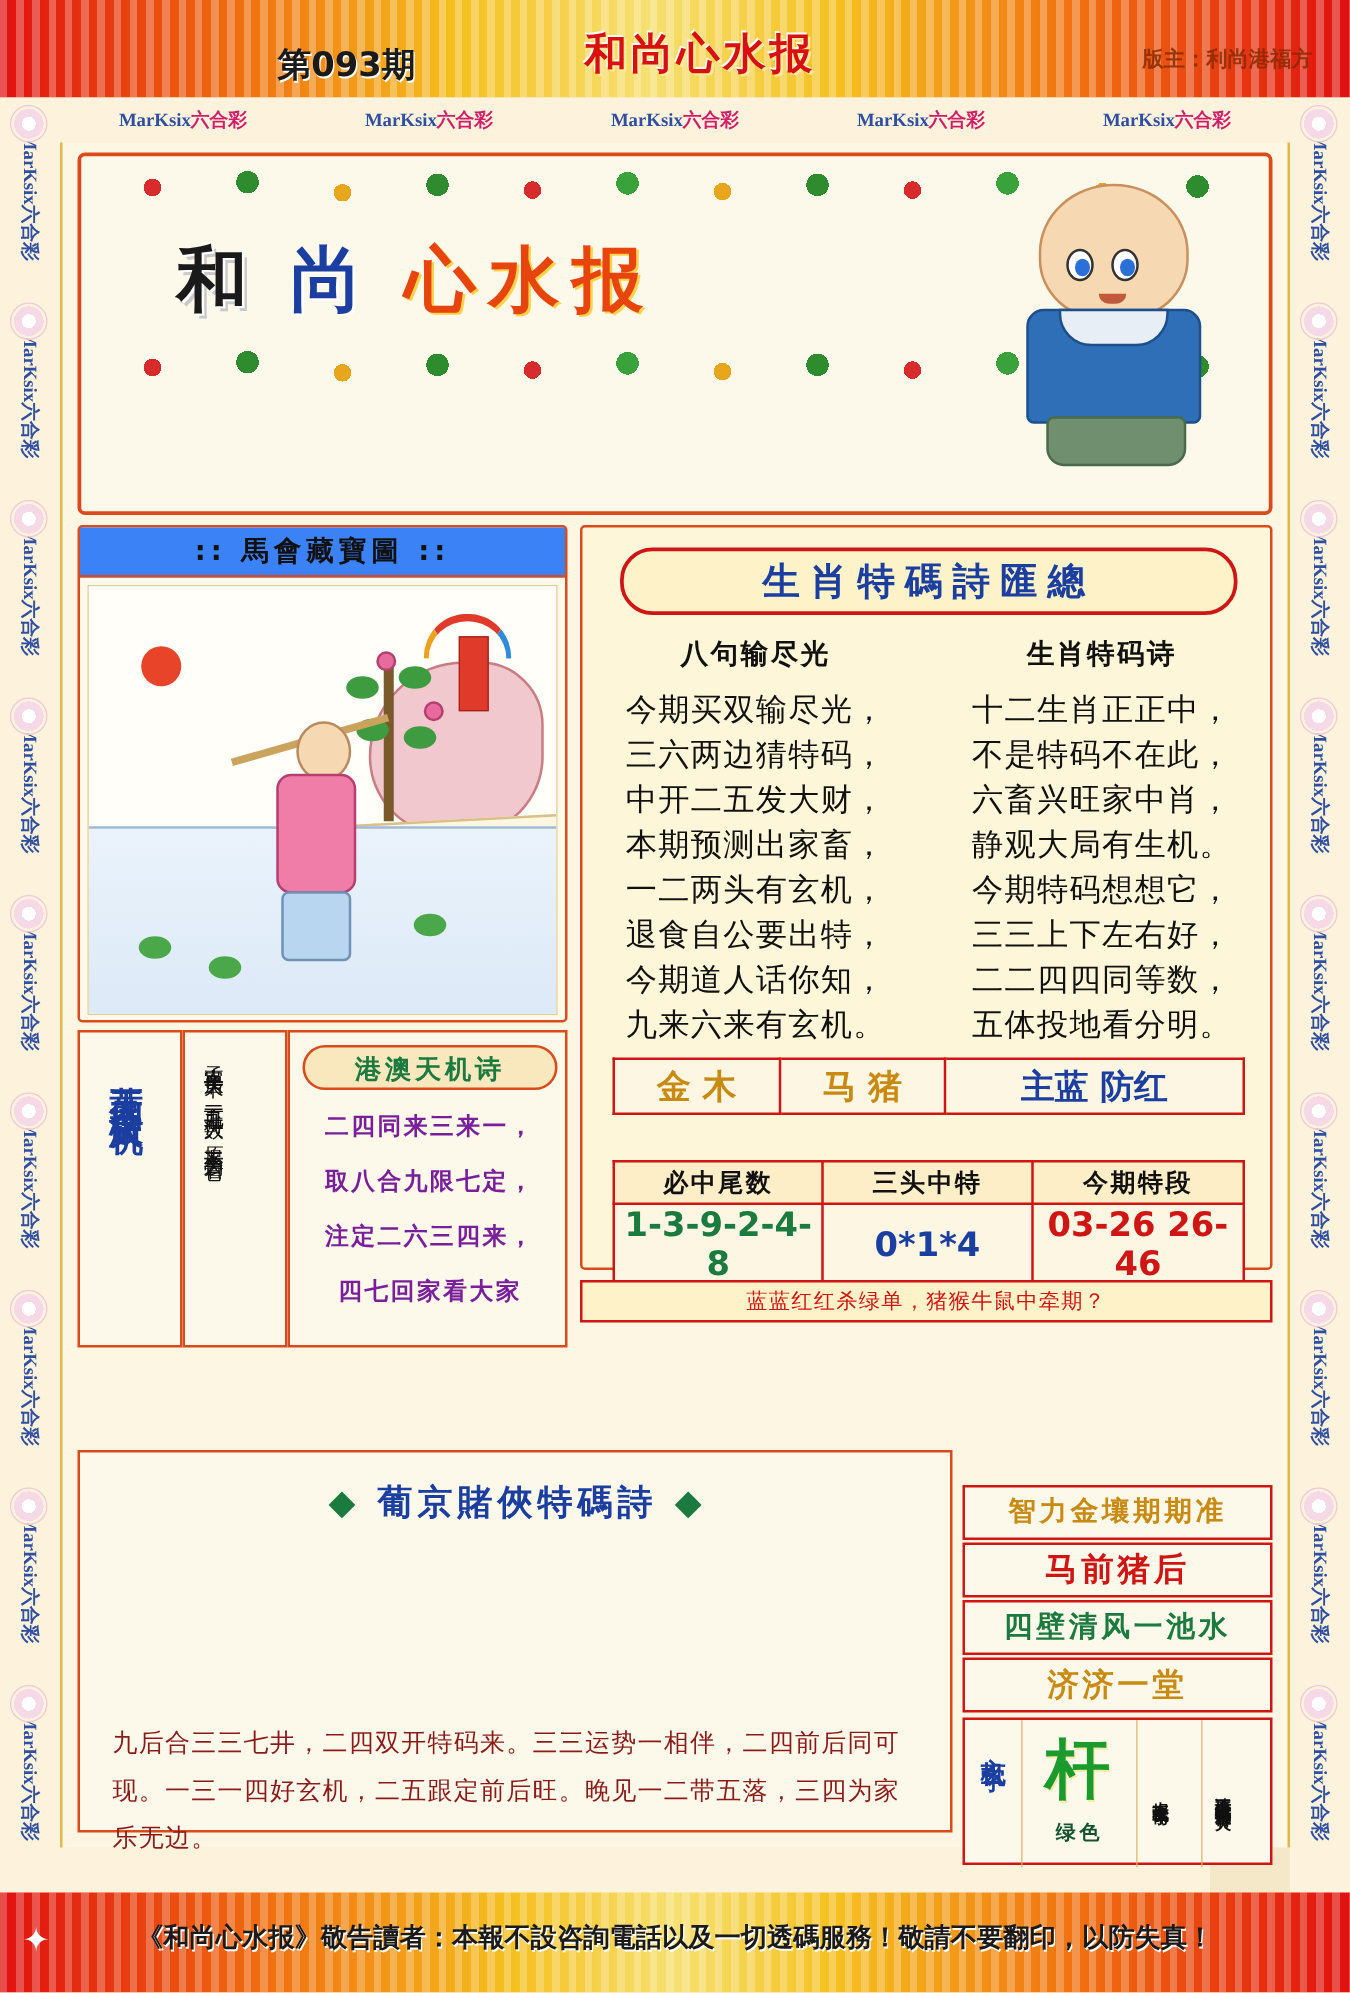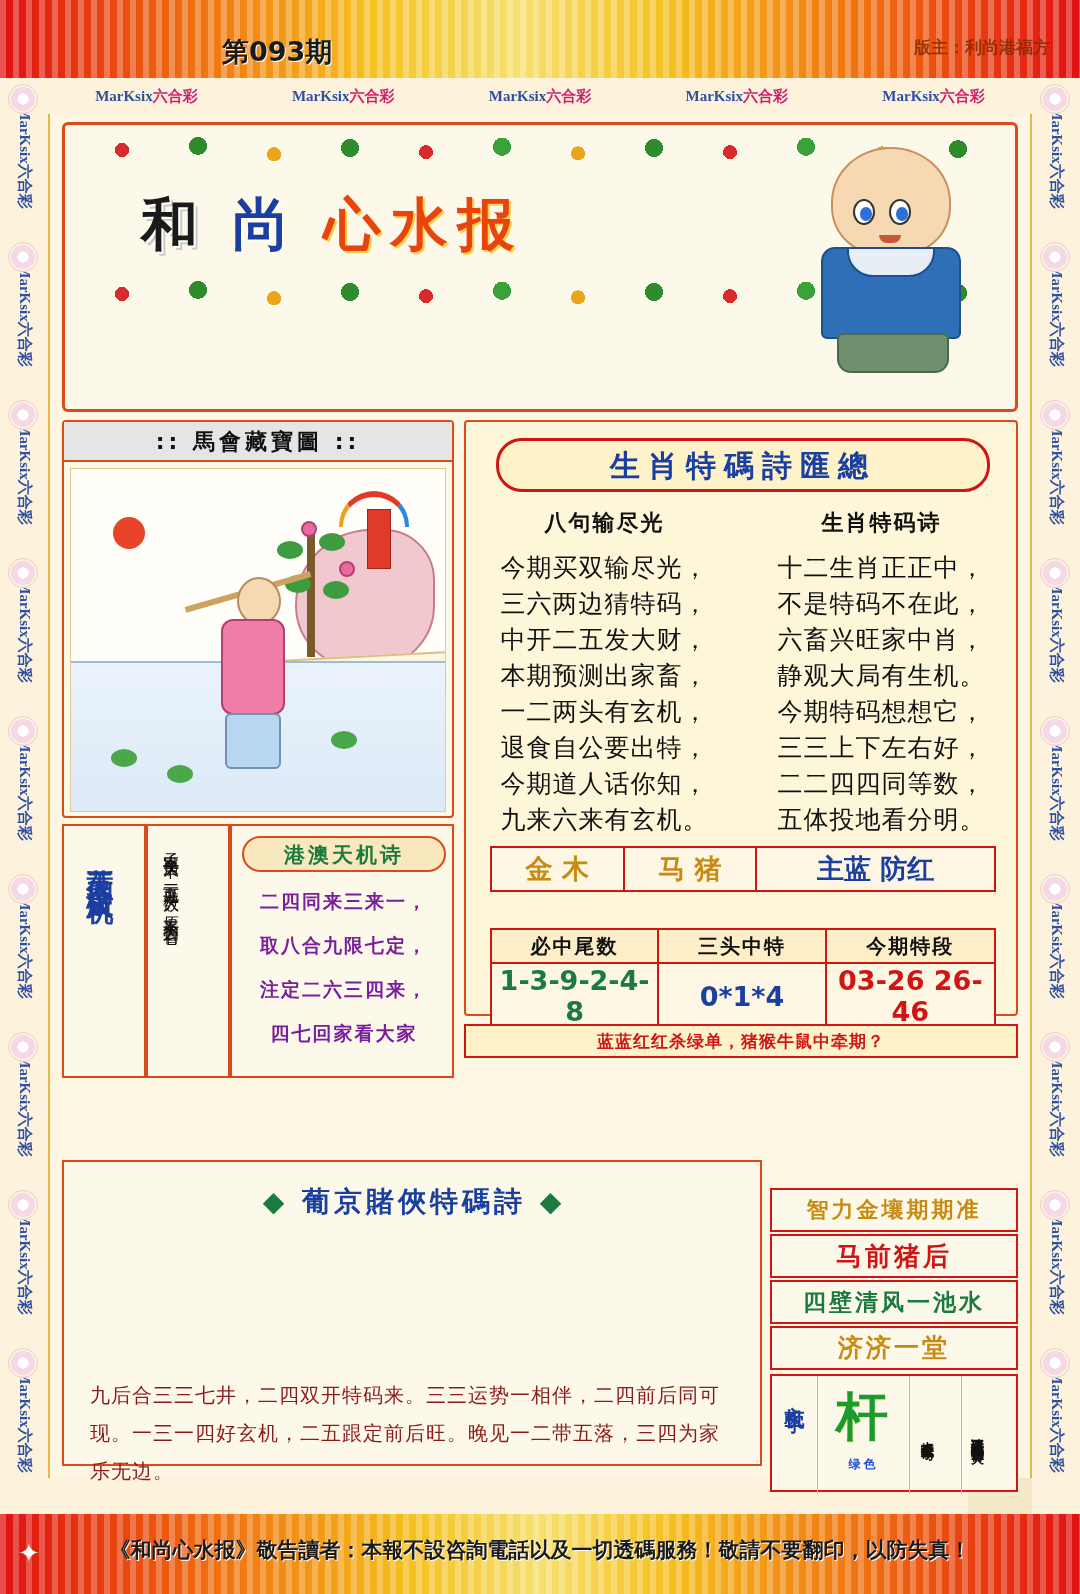--- a/index.html
+++ b/index.html
@@ -141,21 +141,21 @@
 
   
   .mid { position:absolute; left:12px; top:306px; width:956px; height:732px; }
 
   .panel { position:absolute; background:#fdf9ea; border:2px solid #d94b1a; border-radius:4px; }
 
   
   .pic-panel { left:0; top:0; width:392px; height:398px; }
   .pic-head {
     position:absolute; left:0; top:0; width:100%; height:40px;
-    background:#e5e5e5; border-bottom:2px solid #d94b1a;
+    background:#3b82f6; border-bottom:2px solid #d94b1a;
     text-align:center; line-height:40px;
     font-size:22px; font-weight:bold; color:#111; letter-spacing:4px;
     font-family:"DejaVu Sans", sans-serif;
   }
   .pic-body { position:absolute; left:6px; top:46px; width:376px; height:344px; background:#fffdf5; border:1px solid #e3c98f; overflow:hidden; }
   .pic-body .sky { position:absolute; inset:0; background:#fffef8; }
   .pic-body .sun { position:absolute; left:42px; top:48px; width:32px; height:32px; border-radius:50%; background:#e8442a; }
   .pic-body .rock { position:absolute; right:10px; top:60px; width:140px; height:140px; background:#f0c8cd; border:2px solid #c97c86; border-radius:60% 40% 50% 50%; }
   .pic-body .river { position:absolute; left:0; bottom:0; width:100%; height:150px; background:linear-gradient(180deg,#eaf3fb,#dce9f7); border-top:2px solid #9dbcd8; }
   .pic-body .bank { position:absolute; left:0; bottom:110px; width:100%; height:40px; background:#fdf6e0; border-top:2px solid #d9c08a; transform:skewY(-3deg); }
@@ -214,21 +214,21 @@
   .t1 { left:24px; top:424px; width:506px; }
   .t2 { left:24px; top:506px; width:506px; }
   .gold { color:#c88a10; }
   .red { color:#d01515; }
   .blue { color:#1b3fa0; }
   .green { color:#1b7a3f; }
 
   .note-line {
     position:absolute; left:402px; top:604px; width:554px; height:34px;
     background:#fdf2c8; border:2px solid #d01515;
-    text-align:center; line-height:30px; font-size:17px; font-weight:bold; color:#d01515;
+    text-align:center; line-height:30px; font-size:17px; font-weight:normal; color:#d01515;
     letter-spacing:1px;
   }
 
   
   .bottom { position:absolute; left:12px; top:1046px; width:956px; height:306px; }
   .bl { position:absolute; left:0; top:0; width:700px; height:306px; background:#fdf9ea; border:2px solid #d94b1a; }
   .bl .hd {
     position:absolute; left:130px; top:18px; width:440px; height:44px;
     text-align:center; line-height:44px;
     font-size:28px; font-weight:bold; letter-spacing:4px; color:#1b3fa0;
@@ -249,21 +249,21 @@
   .br .b1 { top:0; height:44px; line-height:40px; font-size:22px; color:#c88a10; }
   .br .b2 { top:46px; height:44px; line-height:40px; font-size:26px; color:#d01515; }
   .br .b3 { top:92px; height:44px; line-height:40px; font-size:23px; color:#1b7a3f; }
   .br .b4 { top:138px; height:44px; line-height:40px; font-size:25px; color:#c88a10; }
   .br .b5 { top:186px; height:118px; }
   .br .b5 .seg { position:absolute; top:0; height:118px; }
   .br .s1 { left:0; width:46px; border-right:1px solid #e0b46a; }
   .br .s1 .v-text { position:absolute; left:10px; top:14px; font-size:20px; font-weight:bold; color:#1b3fa0; letter-spacing:3px; }
   .br .s2 { left:46px; width:92px; border-right:1px solid #e0b46a; }
   .br .s2 .ch { font-size:52px; font-weight:bold; color:#1b9b2e; line-height:80px; text-shadow:1px 1px 0 #ffe9a0; }
-  .br .s2 .cl { font-size:12px; font-weight:bold; color:#1d4ed8; }
+  .br .s2 .cl { font-size:16px; font-weight:bold; color:#14532d; }
   .br .s3 { left:138px; width:52px; border-right:1px solid #e0b46a; }
   .br .s3 .v-text { position:absolute; left:8px; top:8px; font-size:13px; color:#111; line-height:18px; letter-spacing:1px; height:100px; }
   .br .s4 { left:190px; width:56px; }
   .br .s4 .v-text { position:absolute; left:6px; top:8px; font-size:13px; color:#111; line-height:18px; letter-spacing:1px; height:100px; }
 
   
   .footer {
     position:absolute; left:0; top:1514px; width:1080px; height:80px;
     background: linear-gradient(90deg,#e01010 0%, #f07010 20%, #f5c020 38%, #f6e070 50%, #f5c020 62%, #f07010 80%, #e01010 100%);
   }
@@ -274,20 +274,21 @@
     text-shadow:1px 1px 0 #fff;
   }
   .star { position:absolute; left:18px; top:24px; font-size:26px; color:#fff; }
 </style>
 </head>
 <body>
 
 <div class="topbar">
   <div class="stripes"></div>
   <div class="issue">第093期</div>
+  <div class="top-title">和尚心水报</div>
   <div class="owner">版主：利尚港福方</div>
 </div>
 
 <div class="rail left" id="rail-left">
     <div class="txt" style="top: 70px;">MarKsix<span class="cn">六合彩</span></div>
     <div class="flower" style="top: 6px;"></div>
     <div class="txt" style="top: 228px;">MarKsix<span class="cn">六合彩</span></div>
     <div class="flower" style="top: 164px;"></div>
     <div class="txt" style="top: 386px;">MarKsix<span class="cn">六合彩</span></div>
     <div class="flower" style="top: 322px;"></div>

